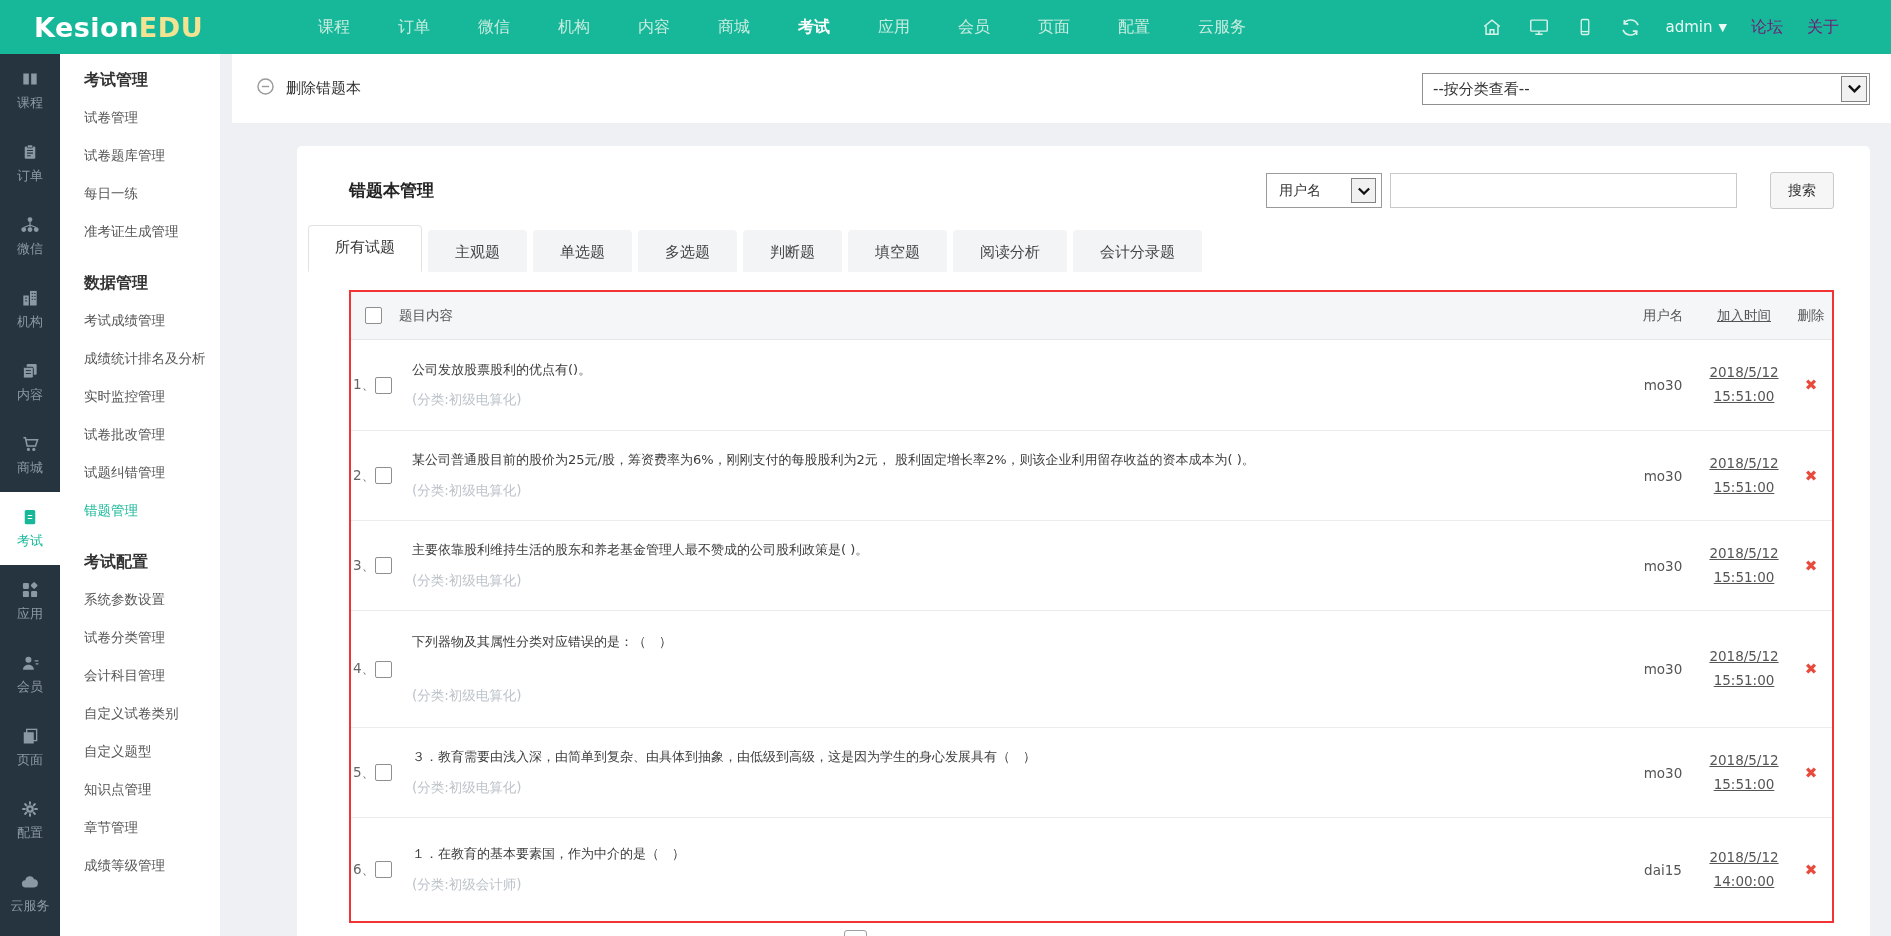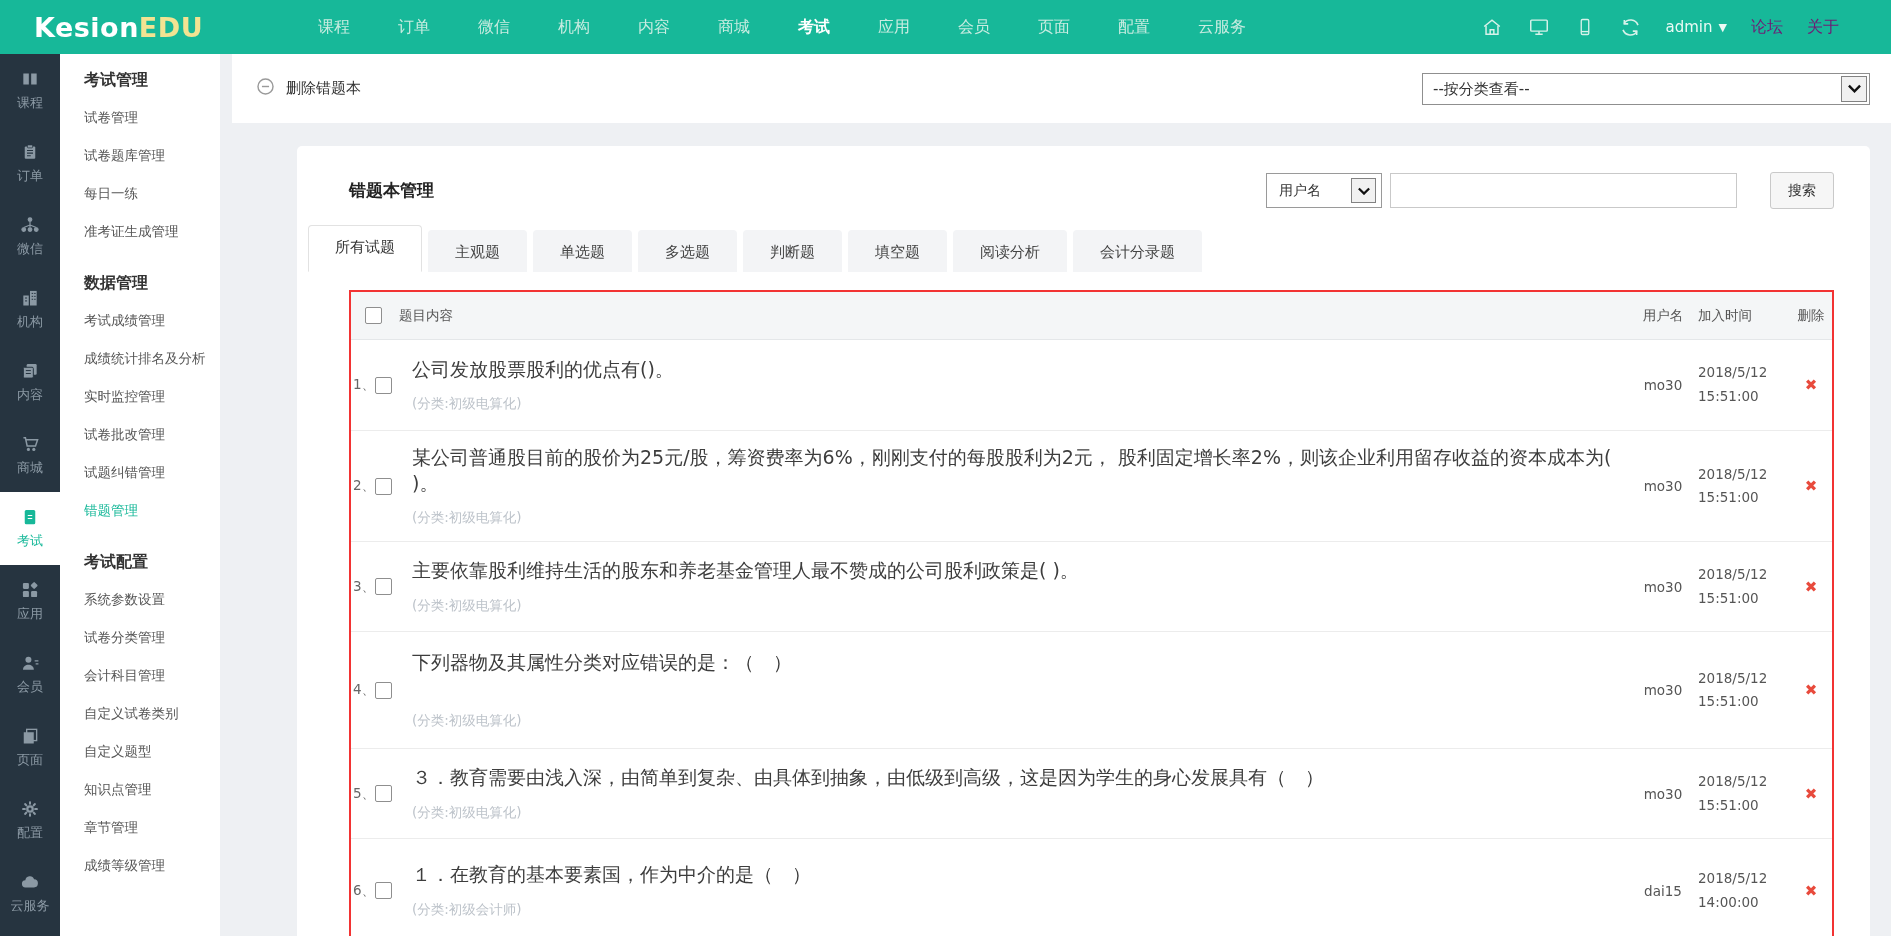--- a/index.html
+++ b/index.html
@@ -50,31 +50,31 @@
   .search-btn { margin-left:33px; width:64px; height:37px; background:#f6f6f6; border:1px solid #c9c9c9; border-radius:3px; font-size:14px; color:#333; cursor:pointer; font-family:inherit; }
 
   .tabs { display:flex; gap:6px; padding:16px 0 0 11px; align-items:flex-end; }
   .tab { padding:0 26px; height:42px; line-height:42px; font-size:15px; color:#444; background:#f3f4f6; border-radius:4px 4px 0 0; cursor:pointer; border:1px solid transparent; white-space:nowrap; }
   .tab.active { background:#fff; border:1px solid #e2e2e2; border-bottom-color:#fff; height:47px; color:#333; }
 
   .table-wrap { margin:18px 36px 0 52px; border:2px solid #f23333; position:relative; z-index:1; background:#fff; }
   .thead { display:flex; align-items:center; height:48px; background:#f4f6f7; border-bottom:1px solid #e4e7e9; font-size:13.5px; color:#555; padding-left:14px; }
   .thead .q-head { flex:1; margin-left:17px; }
   .col-user { width:70px; text-align:center; flex:0 0 auto; }
-  .col-time { width:92px; flex:0 0 auto; }
+  .col-time { width:92px; text-align:center; flex:0 0 auto;text-decoration:underline; }
   .col-del  { width:42px; text-align:center; flex:0 0 auto; }
 
   .row { display:flex; align-items:center; min-height:90px; padding-left:2px; font-size:13.5px; color:#555; }
   .row + .row { border-top:1px solid #ececec; }
   .row.r-tall { min-height:117px; }
   .row.r-last { min-height:104px; }
   .row-no { width:22px; color:#666; flex:0 0 auto; }
   .cb { width:17px; height:17px; border:1px solid #8f8f8f; border-radius:2px; background:#fff; flex:0 0 auto; cursor:pointer; }
   .row-body { flex:1; margin-left:20px; padding:14px 10px 14px 0; }
-  .q-text { font-size:19px; color:#3d3d3d; line-height:1.35; }
+  .q-text { font-size:13px; color:#3d3d3d; line-height:1.35; }
   .q-cat { font-size:13.5px; color:#bdc3ca; margin-top:13px; }
   .r-tall .q-cat { margin-top:36px; }
   .del-x { color:#e84a3c; font-size:15px; font-weight:bold; cursor:pointer; }
   .time-cell { line-height:1.75; }
 
   .bottom-cut { position:absolute; left:547px; top:784px; width:23px; height:14px; border:1px solid #9aa0a6; border-radius:3px; background:#fdfdfd; }
 </style>
 </head>
 <body>
 

